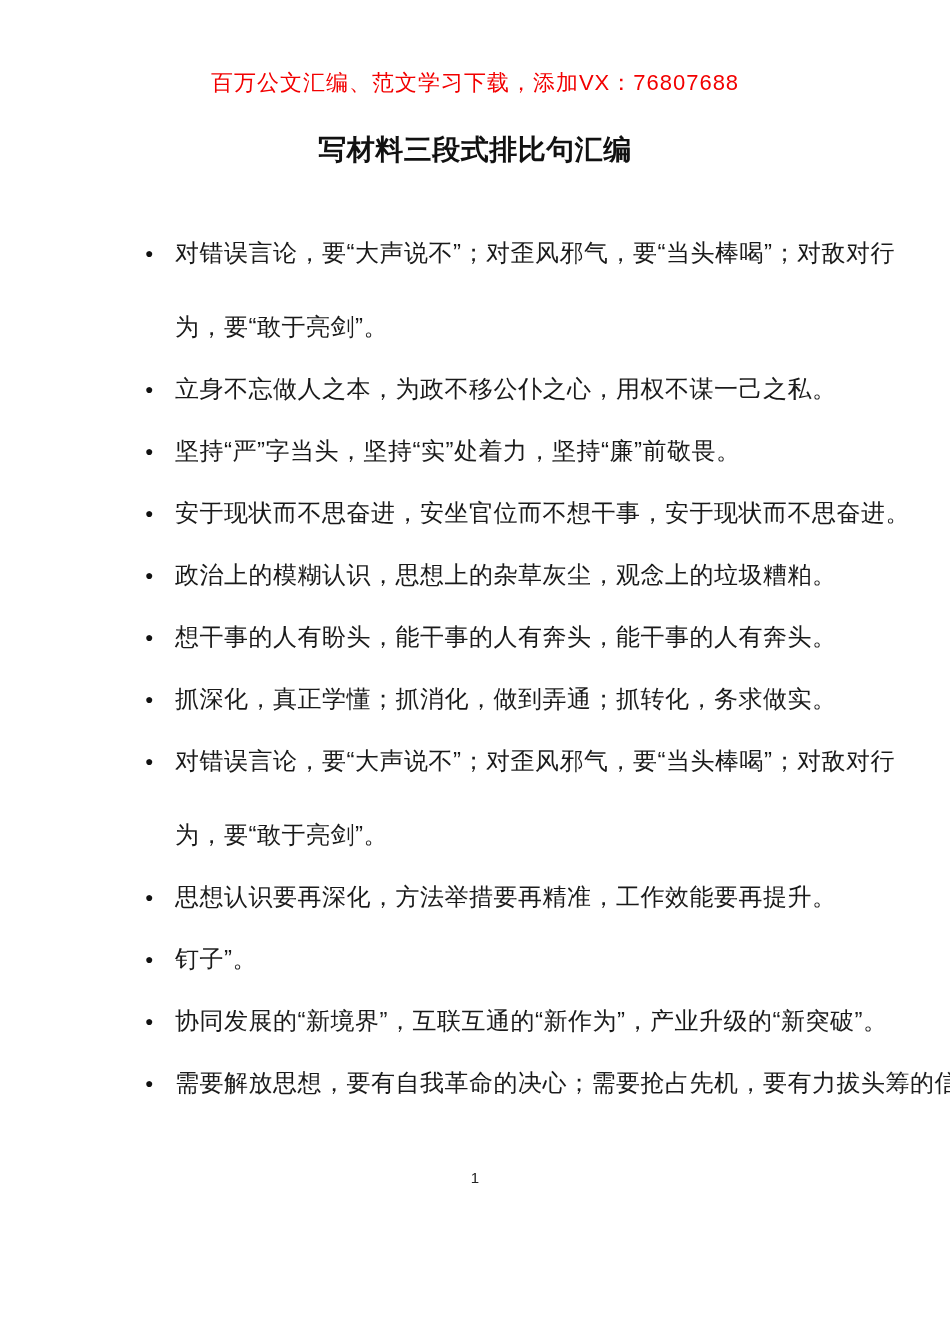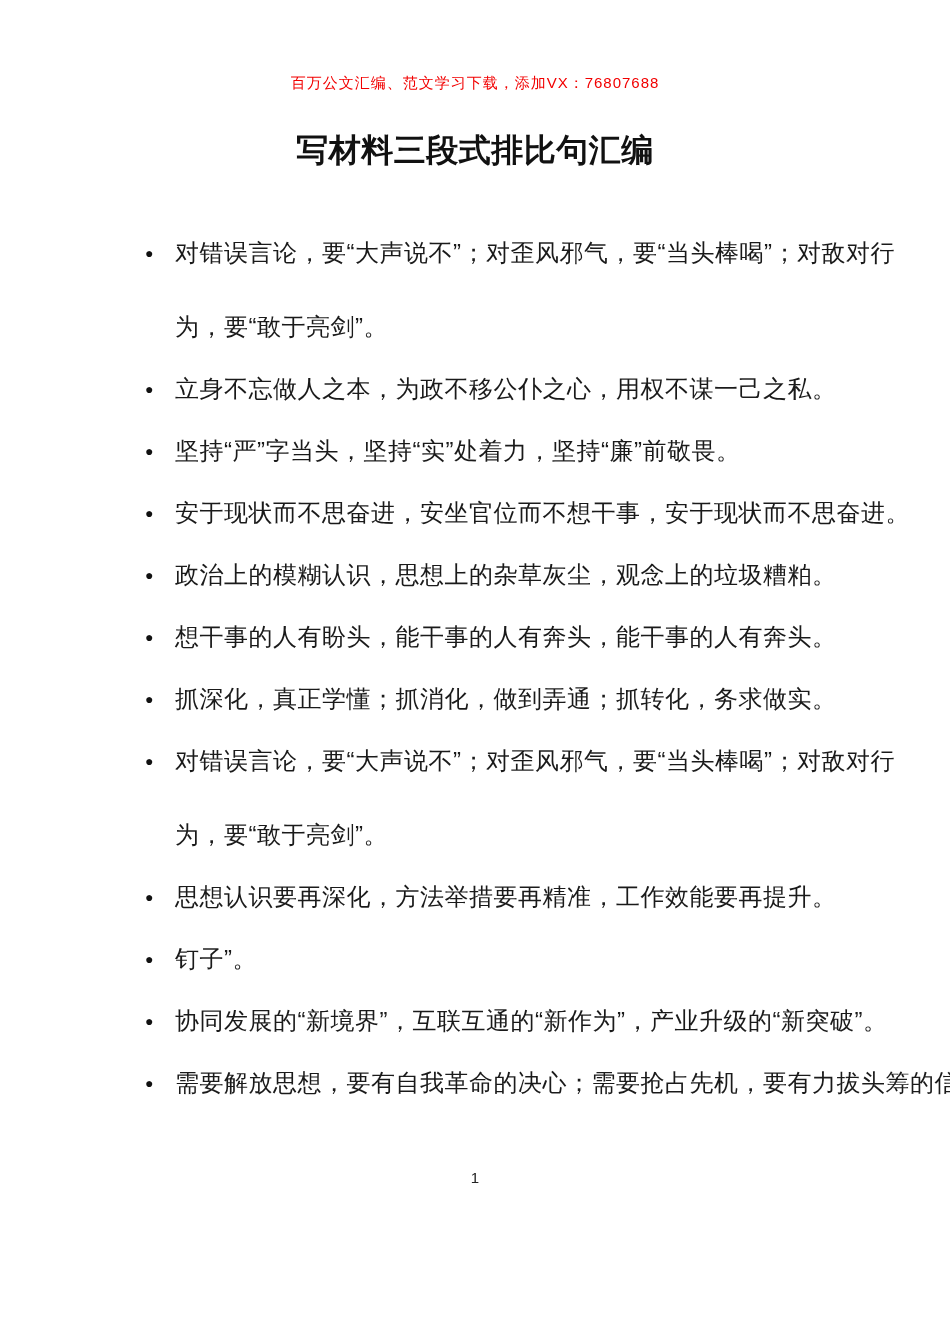--- a/index.html
+++ b/index.html
@@ -15,29 +15,29 @@
     color: #1a1a1a;
     position: relative;
   }
   .page {
     width: 100%;
     height: 100%;
   }
   .promo {
     margin-top: 70px;
     text-align: center;
-    font-size: 15px;
+    font-size: 22px;
     line-height: 26px;
     letter-spacing: 1px;
     font-weight: 400;
   }
   .doc-title {
     margin: 37px 0 0 0;
     text-align: center;
-    font-size: 32px;
+    font-size: 28px;
     line-height: 34px;
     font-weight: bold;
     color: #111111;
     letter-spacing: 0.5px;
   }
   .bullet-list {
     margin: 49px 125px 0 145px;
   }
   .item {
     display: flex;

